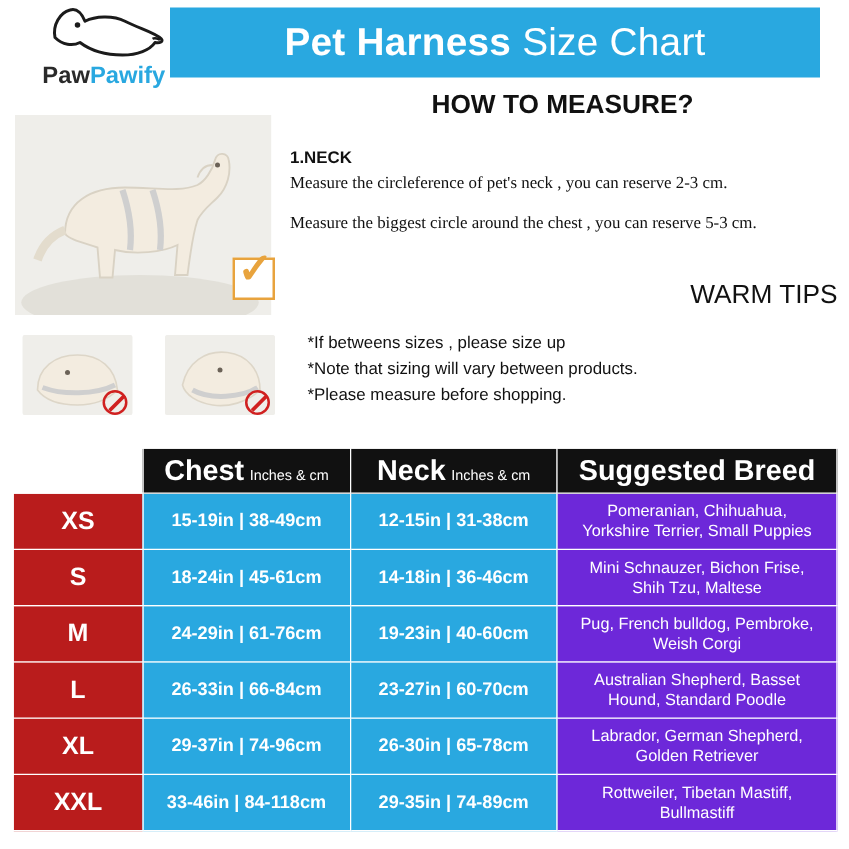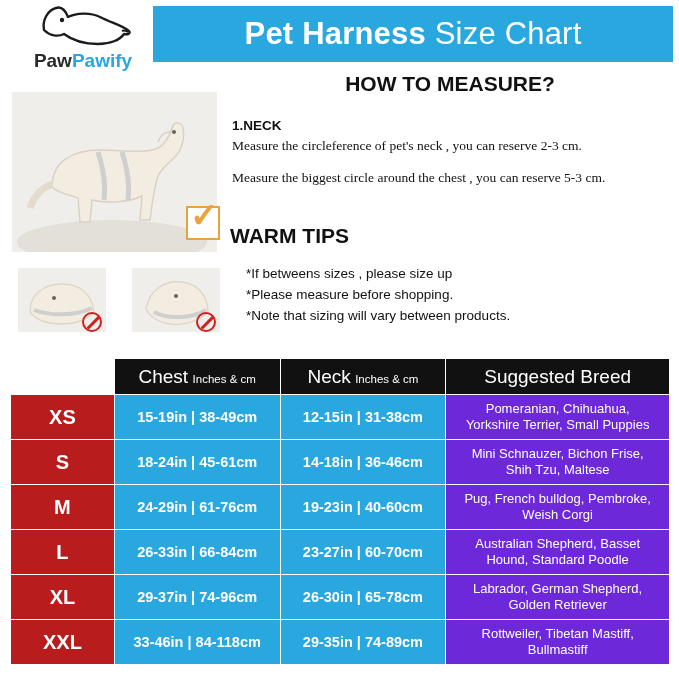--- a/index.html
+++ b/index.html
@@ -6,21 +6,21 @@
   html, body {
     width: 679px; height: 679px;
     background: #ffffff;
     font-family: "Liberation Sans", sans-serif;
     overflow: hidden;
   }
   .page { position: relative; width: 679px; height: 679px; background:#fff; }
 
   
   .header {
-    position: absolute; left: 153px; top: 6px; width: 520px; height: 56px;
+    position: absolute; left: 136px; top: 6px; width: 520px; height: 56px;
     background: #29a8e0;
     display: flex; align-items: center; justify-content: center;
   }
   .header-title { color: #ffffff; font-size: 31px; letter-spacing: .2px; }
   .header-title .bold { font-weight: bold; }
   .header-title .light { font-weight: normal; }
 
   
   .logo-block { position: absolute; left: 10px; top: 4px; width: 140px; height: 80px; }
   .logo-mark { position:absolute; left: 26px; top: 0px; width: 96px; height: 44px; }
@@ -35,21 +35,21 @@
     position: absolute; left: 230px; top: 72px; width: 440px;
     text-align: center; font-size: 21px; font-weight: bold; color:#111;
   }
   .measure-body { position: absolute; left: 232px; top: 106px; width: 440px; }
   .m-head { font-size: 13.5px; font-weight: bold; color:#111; margin-top: 12px; }
   .m-line { font-size: 13.5px; color:#111; margin-top: 4px; line-height: 1.35; font-family: Liberation Serif, serif; }
   .m-gap { height: 10px; }
 
   .warm-title {
     position: absolute; left: 230px; top: 224px; width: 440px;
-    text-align:left; font-size: 21px; font-weight: bold; color:#111;
+    text-align:right; font-size: 21px; font-weight: normal; color:#111;
   }
   .tips { position: absolute; left: 246px; top: 264px; width: 430px; }
   .tip { font-size: 13.5px; color:#111; line-height: 1.55; }
 
   
   .photo-main {
     position: absolute; left: 12px; top: 92px; width: 205px; height: 160px;
     background: #f2f1ee; overflow: hidden;
   }
   .photo-small-a {
@@ -75,21 +75,21 @@
   .no-sign:after {
     content:""; position:absolute; left: 1px; top: 6.5px; width: 17px; height: 2.5px;
     background: #d02020; transform: rotate(-45deg);
   }
 
   
   .table { position: absolute; left: 10px; top: 358px; width: 660px; border-collapse: collapse; }
   .table td, .table th { border: 1.5px solid #ffffff; }
   .hdr-blank { width: 104px; background: #ffffff; border: none; }
   .hdr { background: #111111; color: #ffffff; height: 36px; text-align: center; }
-  .hdr .big { font-size: 19px; font-weight: normal; }
+  .hdr .big { font-size: 23px; font-weight: bold; }
   .hdr .small { font-size: 11.5px; font-weight: normal; }
   .hdr-chest { width: 166px; }
   .hdr-neck  { width: 166px; }
   .hdr-breed { width: 224px; }
   .size-cell {
     background: #b91c1c; color:#ffffff; font-size: 20px; font-weight: bold;
     text-align: center; height: 45px; width: 104px;
   }
   .val-cell {
     background: #29a8e0; color:#ffffff; font-size: 14.5px; font-weight: bold;
@@ -162,22 +162,22 @@
   <div class="measure-body">
     <div class="m-head">1.NECK</div>
     <div class="m-line">Measure the circleference of pet's neck , you can reserve 2-3 cm.</div>
     <div class="m-gap"></div>
     <div class="m-line">Measure the biggest circle around the chest , you can reserve 5-3 cm.</div>
   </div>
 
   <div class="warm-title">WARM TIPS</div>
   <div class="tips">
     <div class="tip">*If betweens sizes , please size up</div>
+    <div class="tip">*Note that sizing will vary between products.</div>
     <div class="tip">*Please measure before shopping.</div>
-    <div class="tip">*Note that sizing will vary between products.</div>
   </div>
 
   <table class="table">
     <tbody>
         <tr>
       <td class="hdr-blank"></td>
       <td class="hdr hdr-chest">
         <span class="big">Chest</span>
         <span class="small">Inches &amp; cm</span>
       </td>

